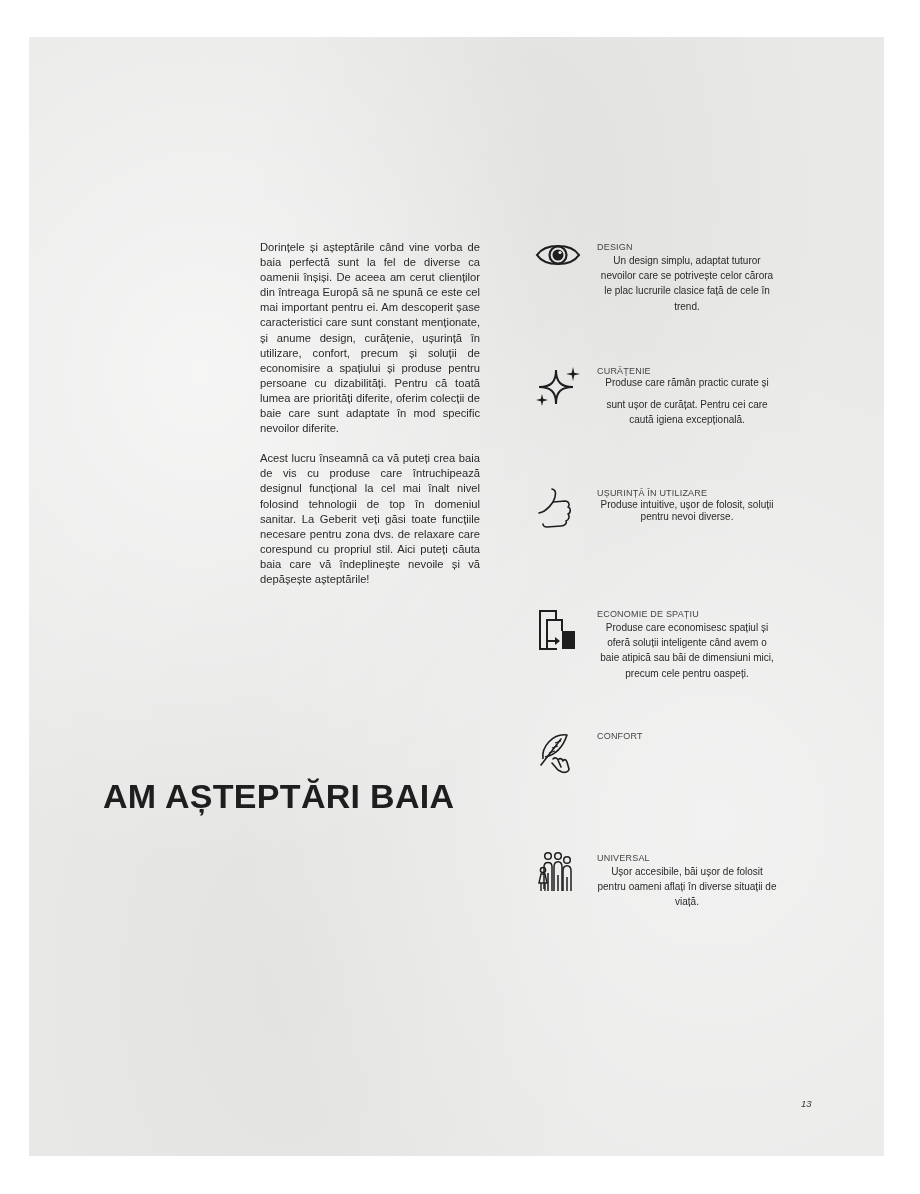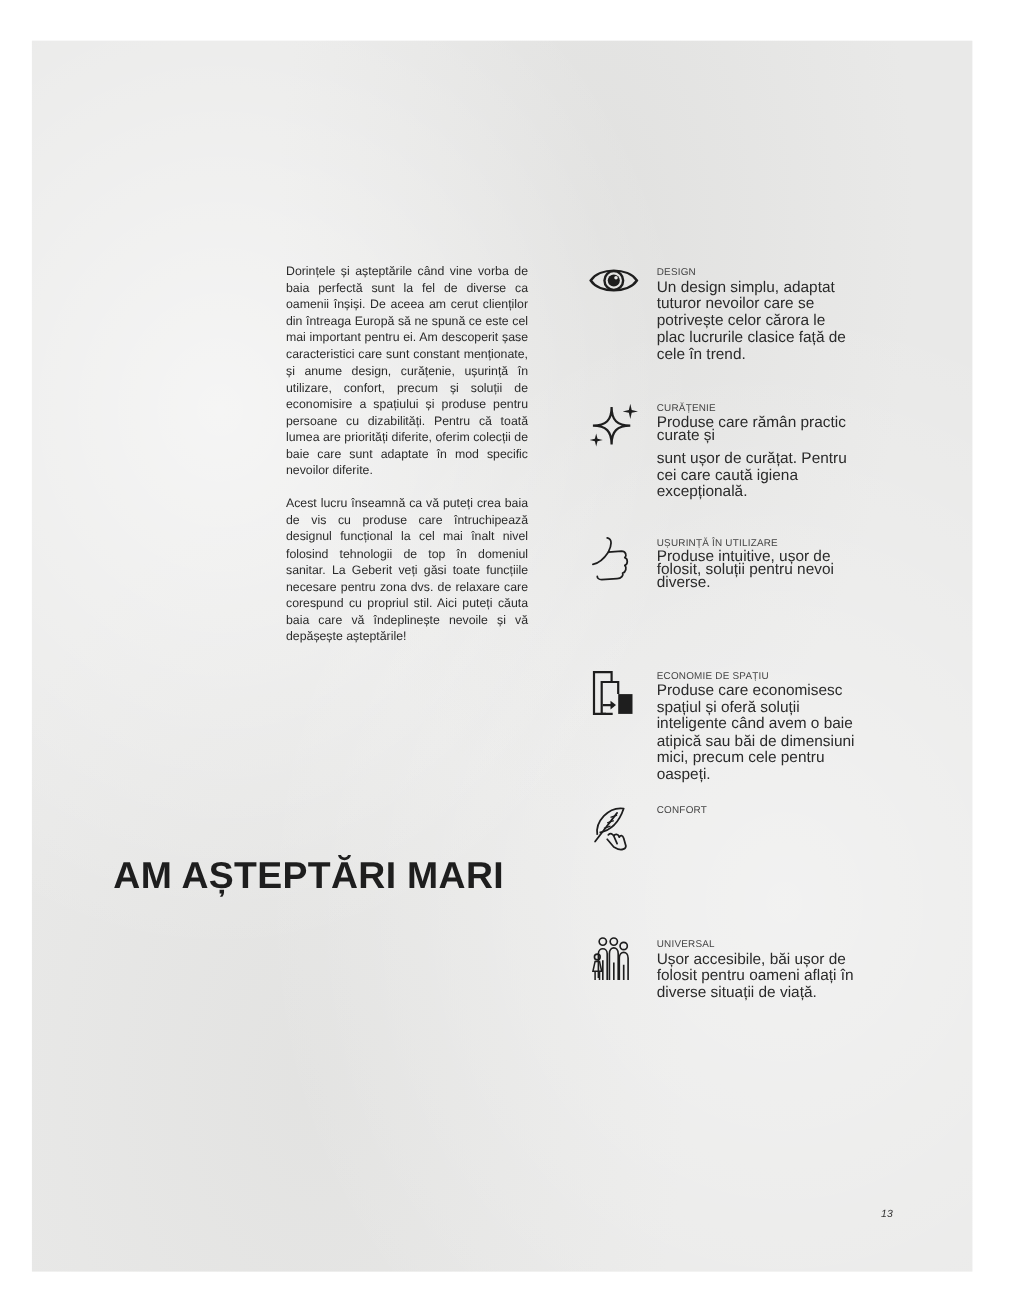--- a/index.html
+++ b/index.html
@@ -35,40 +35,40 @@
     .feature { position: absolute; left: 535px; width: 245px; }
     .feature .icon {
       position: absolute; left: 0; top: 0; width: 46px; height: 46px;
       display: flex; align-items: flex-start; justify-content: center;
     }
     .feature .text { position: absolute; left: 62px; top: 0; width: 180px; }
     .feature .title {
       font-size: 9px; color: #444; letter-spacing: 0.2px; line-height: 12px; margin-top: 1px;
     }
     .feature .desc {
-      font-size: 14px; color: #2a2a2a; line-height: 15.2px;
+      font-size: 10px; color: #2a2a2a; line-height: 15.2px; text-align: center;
     }
     .feature .desc.tight { line-height: 12px; }
     .feature .desc-gap { margin-top: 8px; }
     .pagenum {
       position: absolute; left: 801px; top: 1098px; font-size: 9.5px; color: #333; font-style: italic;
     }
   </style>
 </head>
 <body>
 
 <div class="page"></div>
 
 <div class="intro">
   <p>Dorințele și așteptările când vine vorba de baia perfectă sunt la fel de diverse ca oamenii înșiși. De aceea am cerut clienților din întreaga Europă să ne spună ce este cel mai important pentru ei. Am descoperit șase caracteristici care sunt constant menționate, și anume design, curățenie, ușurință în utilizare, confort, precum și soluții de economisire a spațiului și produse pentru persoane cu dizabilități. Pentru că toată lumea are priorități diferite, oferim colecții de baie care sunt adaptate în mod specific nevoilor diferite.</p>
   <p>Acest lucru înseamnă ca vă puteți crea baia de vis cu produse care întruchipează designul funcțional la cel mai înalt nivel folosind tehnologii de top în domeniul sanitar. La Geberit veți găsi toate funcțiile necesare pentru zona dvs. de relaxare care corespund cu propriul stil. Aici puteți căuta baia care vă îndeplinește nevoile și vă depășește așteptările!</p>
 </div>
 
 <div class="headline">
-  <div class="h1">AM AȘTEPTĂRI MARI</div>
+  <div class="h1">AM AȘTEPTĂRI BAIA</div>
 </div>
 
 <div class="feature" style="top:240px;">
   <div class="icon">
     <svg width="46" height="30" viewBox="0 0 46 30">
       <path d="M2 15 C10 3, 36 3, 44 15 C36 27, 10 27, 2 15 Z" fill="none" stroke="#1e1e1e" stroke-width="2.2"></path>
       <circle cx="23" cy="15" r="8.5" fill="none" stroke="#1e1e1e" stroke-width="2.2"></circle>
       <circle cx="23" cy="15" r="5.5" fill="#1e1e1e"></circle>
       <circle cx="25" cy="12.5" r="1.6" fill="#e9e9e8"></circle>
     </svg>

